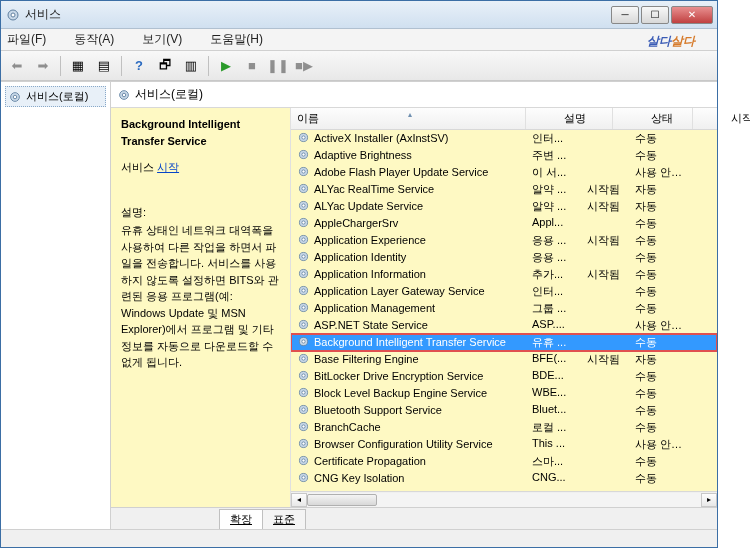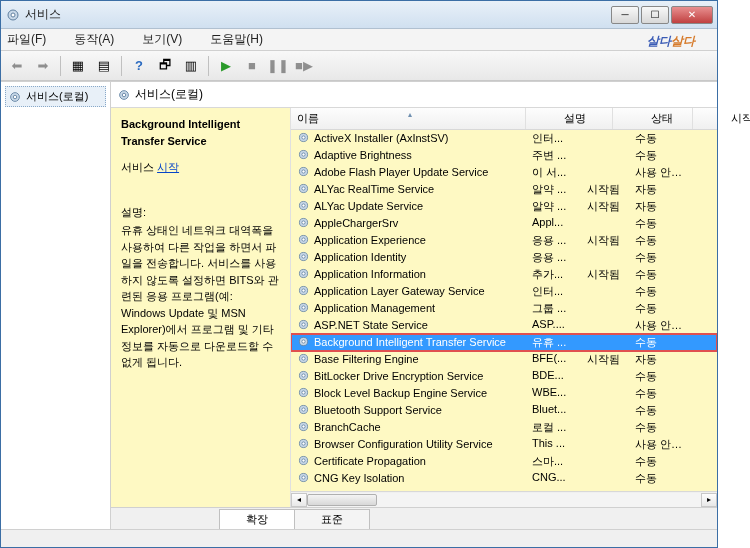--- a/index.html
+++ b/index.html
@@ -62,21 +62,21 @@
 .row.selected { background: #3399ff; color: #fff; }
 .row.highlighted { outline: 2px solid #e05050; outline-offset: -1px; }
 .svc-icon { width: 13px; height: 13px; flex-shrink: 0; }
 
 .hscroll { height: 16px; background: #f0f0f0; border-top: 1px solid #d8d8d8; display: flex; align-items: center; }
 .hscroll .arr { width: 16px; height: 14px; background: linear-gradient(#fdfdfd,#e8e8e8); border: 1px solid #c8c8c8; font-size: 8px; display: flex; align-items: center; justify-content: center; }
 .hscroll .track { flex: 1; height: 14px; background: #f4f4f4; position: relative; }
 .hscroll .thumb { position: absolute; left: 0; width: 70px; height: 12px; top: 1px; background: linear-gradient(#f4f4f4,#d8d8d8); border: 1px solid #b0b0b0; border-radius: 2px; }
 
 .tabs { height: 22px; background: #f0f0f0; display: flex; align-items: flex-end; padding-left: 108px; border-top: 1px solid #d0d0d0; }
-.tab { padding: 2px 26px; font-size: 11px; border: 1px solid #c0c0c0; border-bottom: none; background: #f4f4f4; margin-right: -1px; cursor: pointer; }
+.tab { padding: 2px 10px; font-size: 11px; border: 1px solid #c0c0c0; border-bottom: none; background: #f4f4f4; margin-right: -1px; cursor: pointer; text-decoration: underline; }
 .tab.active { background: #fff; }
 
 .statusbar { height: 18px; background: #f0f0f0; border-top: 1px solid #d0d0d0; }
 </style>
 </head>
 <body>
 
 <div class="window">
 
   <div class="titlebar">

